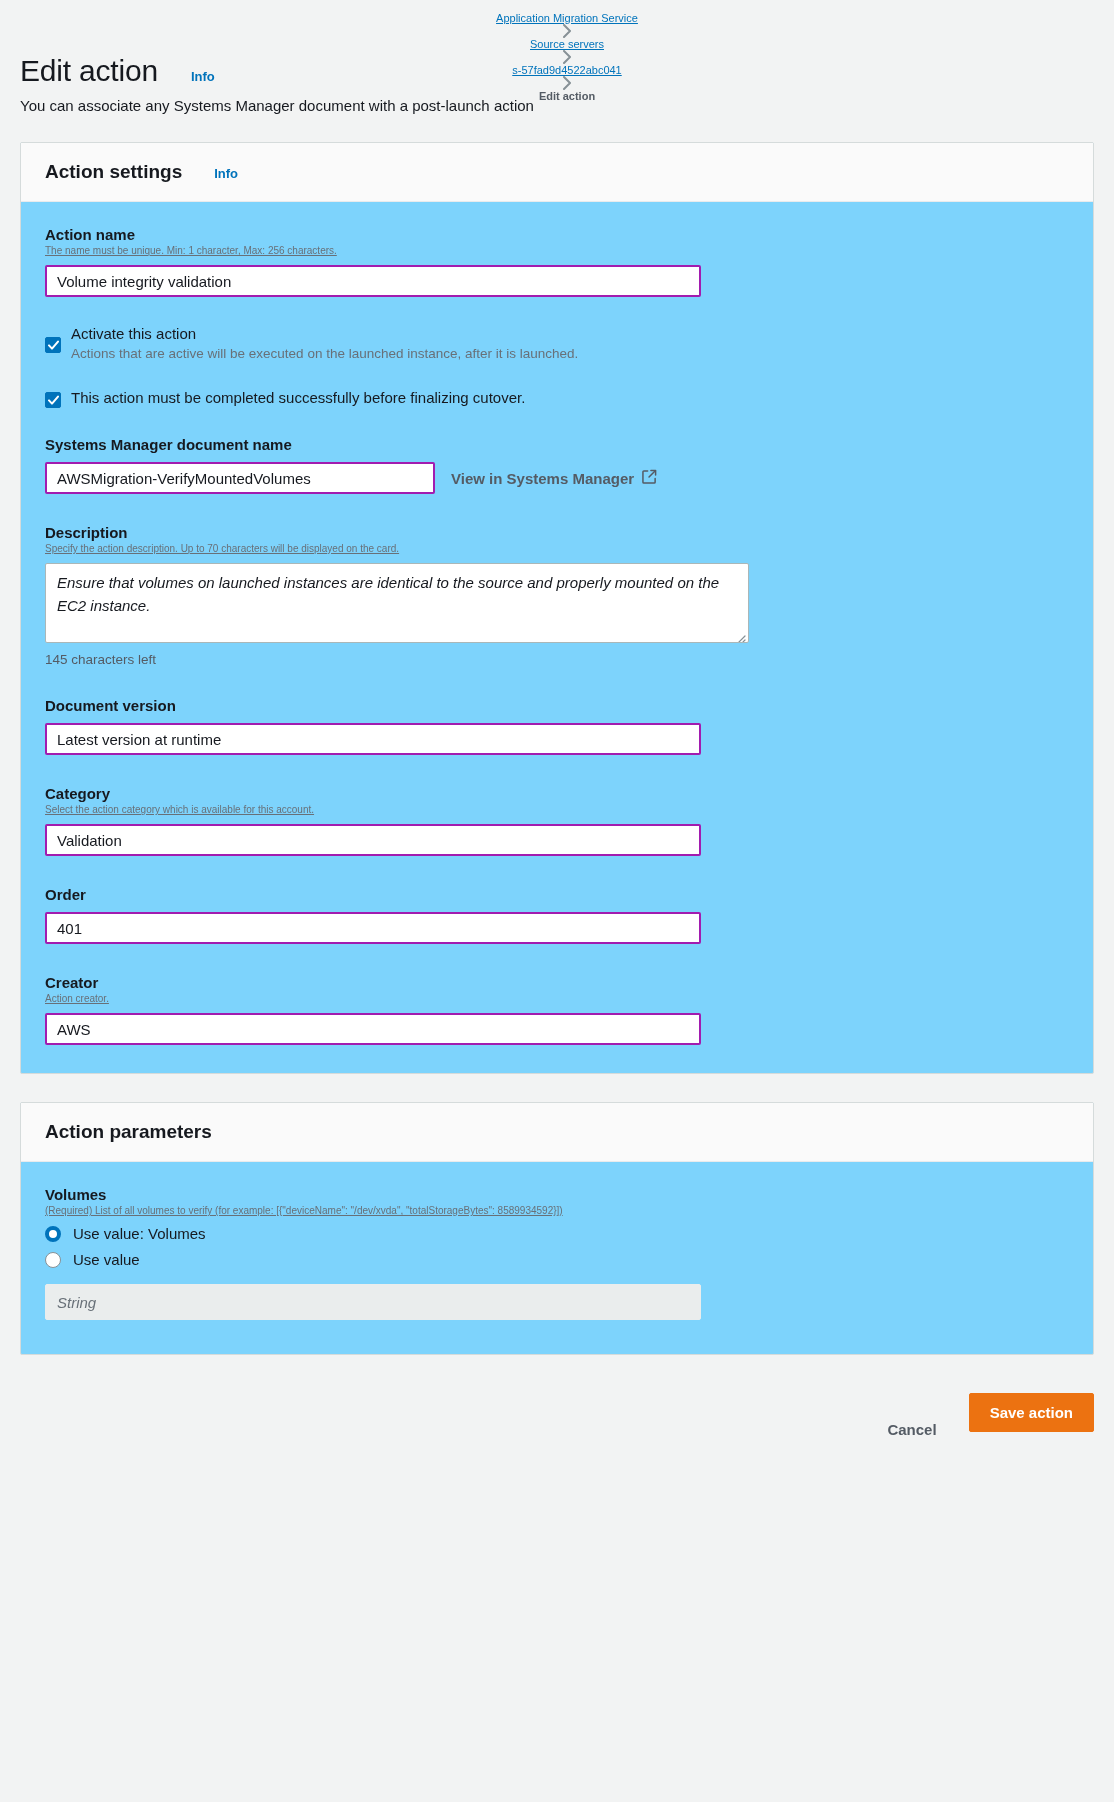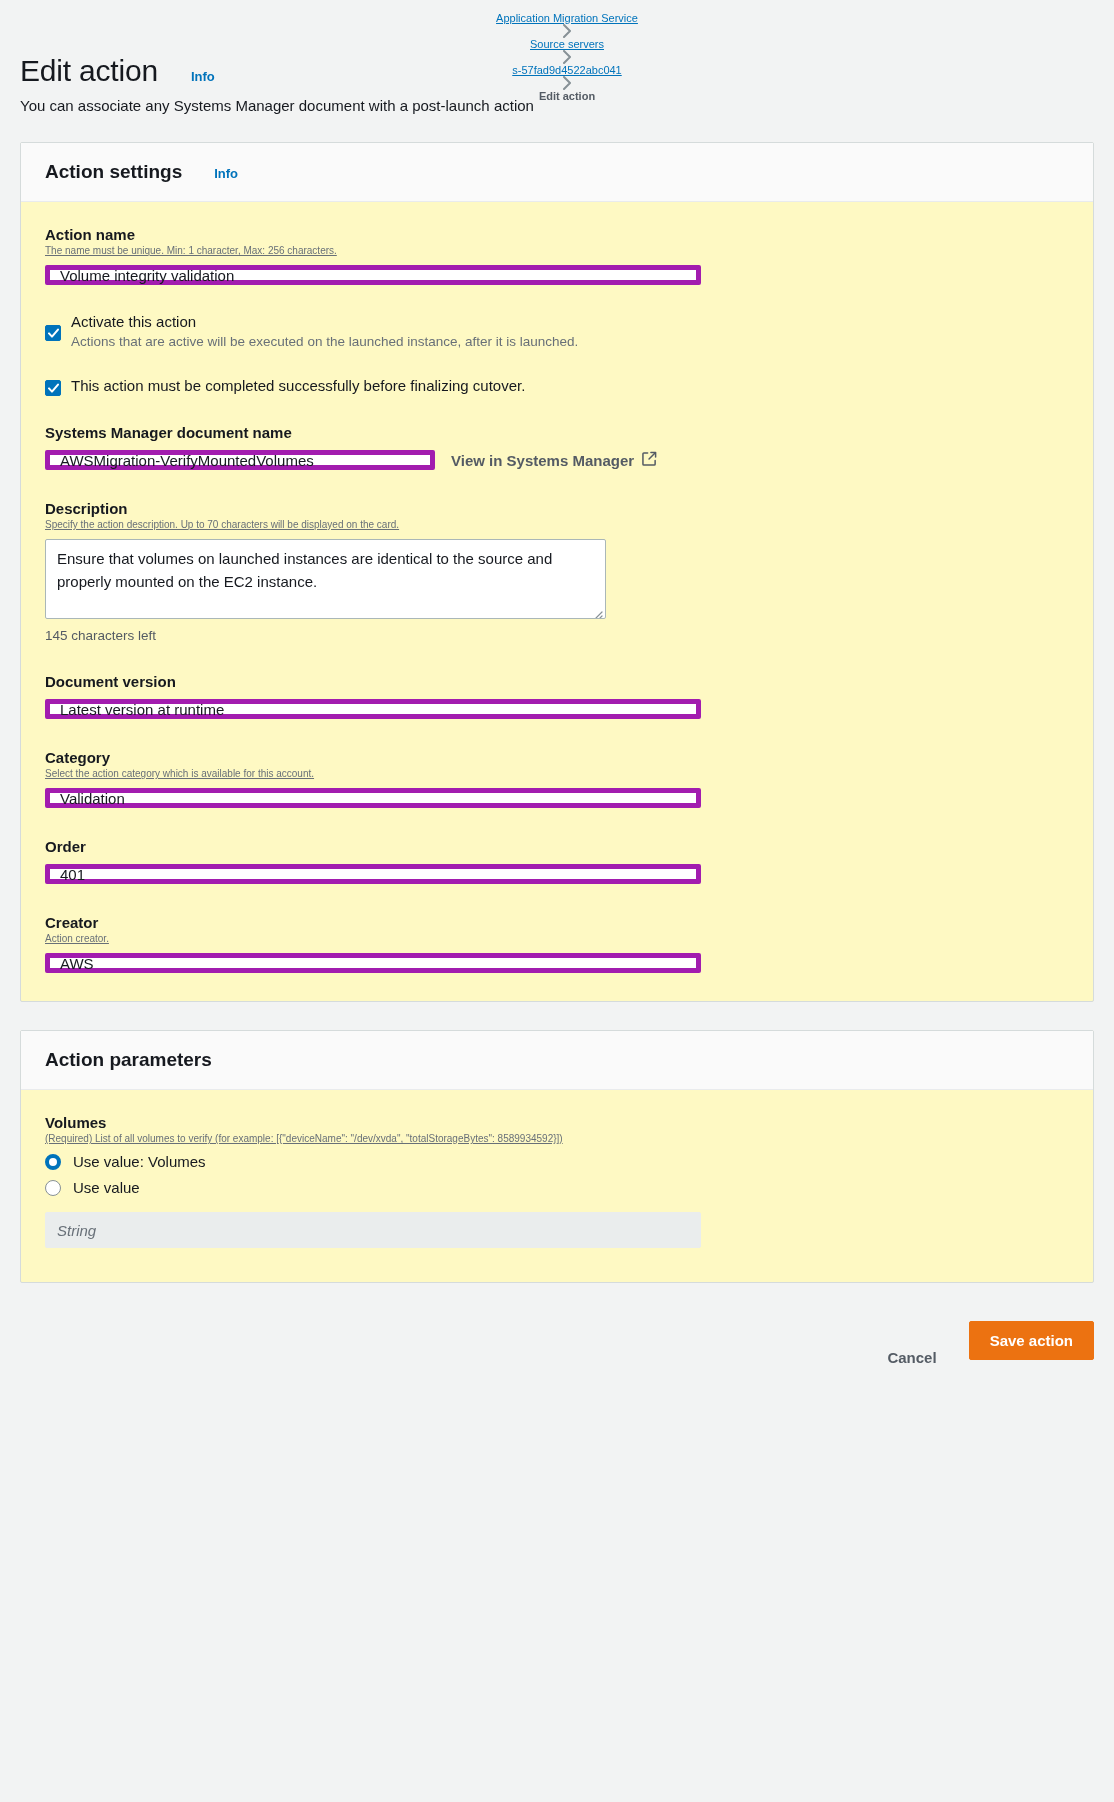--- a/index.html
+++ b/index.html
@@ -60,21 +60,21 @@
   }
   .page-desc {
     font-size: 15px;
     color: #16191f;
     margin-top: 9px;
   }
 
   
   .container {
     margin: 28px 20px 0 20px;
-    background: #fef9c3;
+    background: #7dd3fc;
     border: 1px solid #d5dbdb;
     border-radius: 2px;
   }
   .container-header {
     background: #fafafa;
     border-bottom: 1px solid #e9ebed;
     padding: 18px 24px 18px 24px;
     display: flex;
     align-items: baseline;
     gap: 9px;
@@ -98,45 +98,46 @@
   .field-desc {
     font-size: 10px;
     color: #687078;
     margin-top: 2px;
     display: block;
     text-decoration: underline;
   }
   .text-input {
     margin-top: 9px;
     width: 656px;
-    height: 20px;
-    border: 5px solid #a21caf;
+    height: 32px;
+    border: 2px solid #a21caf;
     border-radius: 2px;
     background: #fff;
     font-size: 15px;
     color: #16191f;
     padding: 5px 10px;
     font-family: "Liberation Sans", sans-serif;
     display: flex;
     align-items: center;
   }
   .text-input.narrow { width: 390px; }
   .textarea-box {
     margin-top: 9px;
-    width: 561px;
+    width: 704px;
     height: 80px;
     border: 1px solid #aab7b8;
     border-radius: 2px;
     background: #fff;
     font-size: 15px;
     color: #16191f;
     padding: 8px 11px;
     line-height: 1.5;
     position: relative;
     overflow: hidden;
+    font-style: italic;
   }
   .resize-grip {
     position: absolute;
     right: 2px; bottom: 2px;
     width: 12px; height: 12px;
   }
   .char-left {
     font-size: 13.5px;
     color: #545b64;
     margin-top: 9px;

